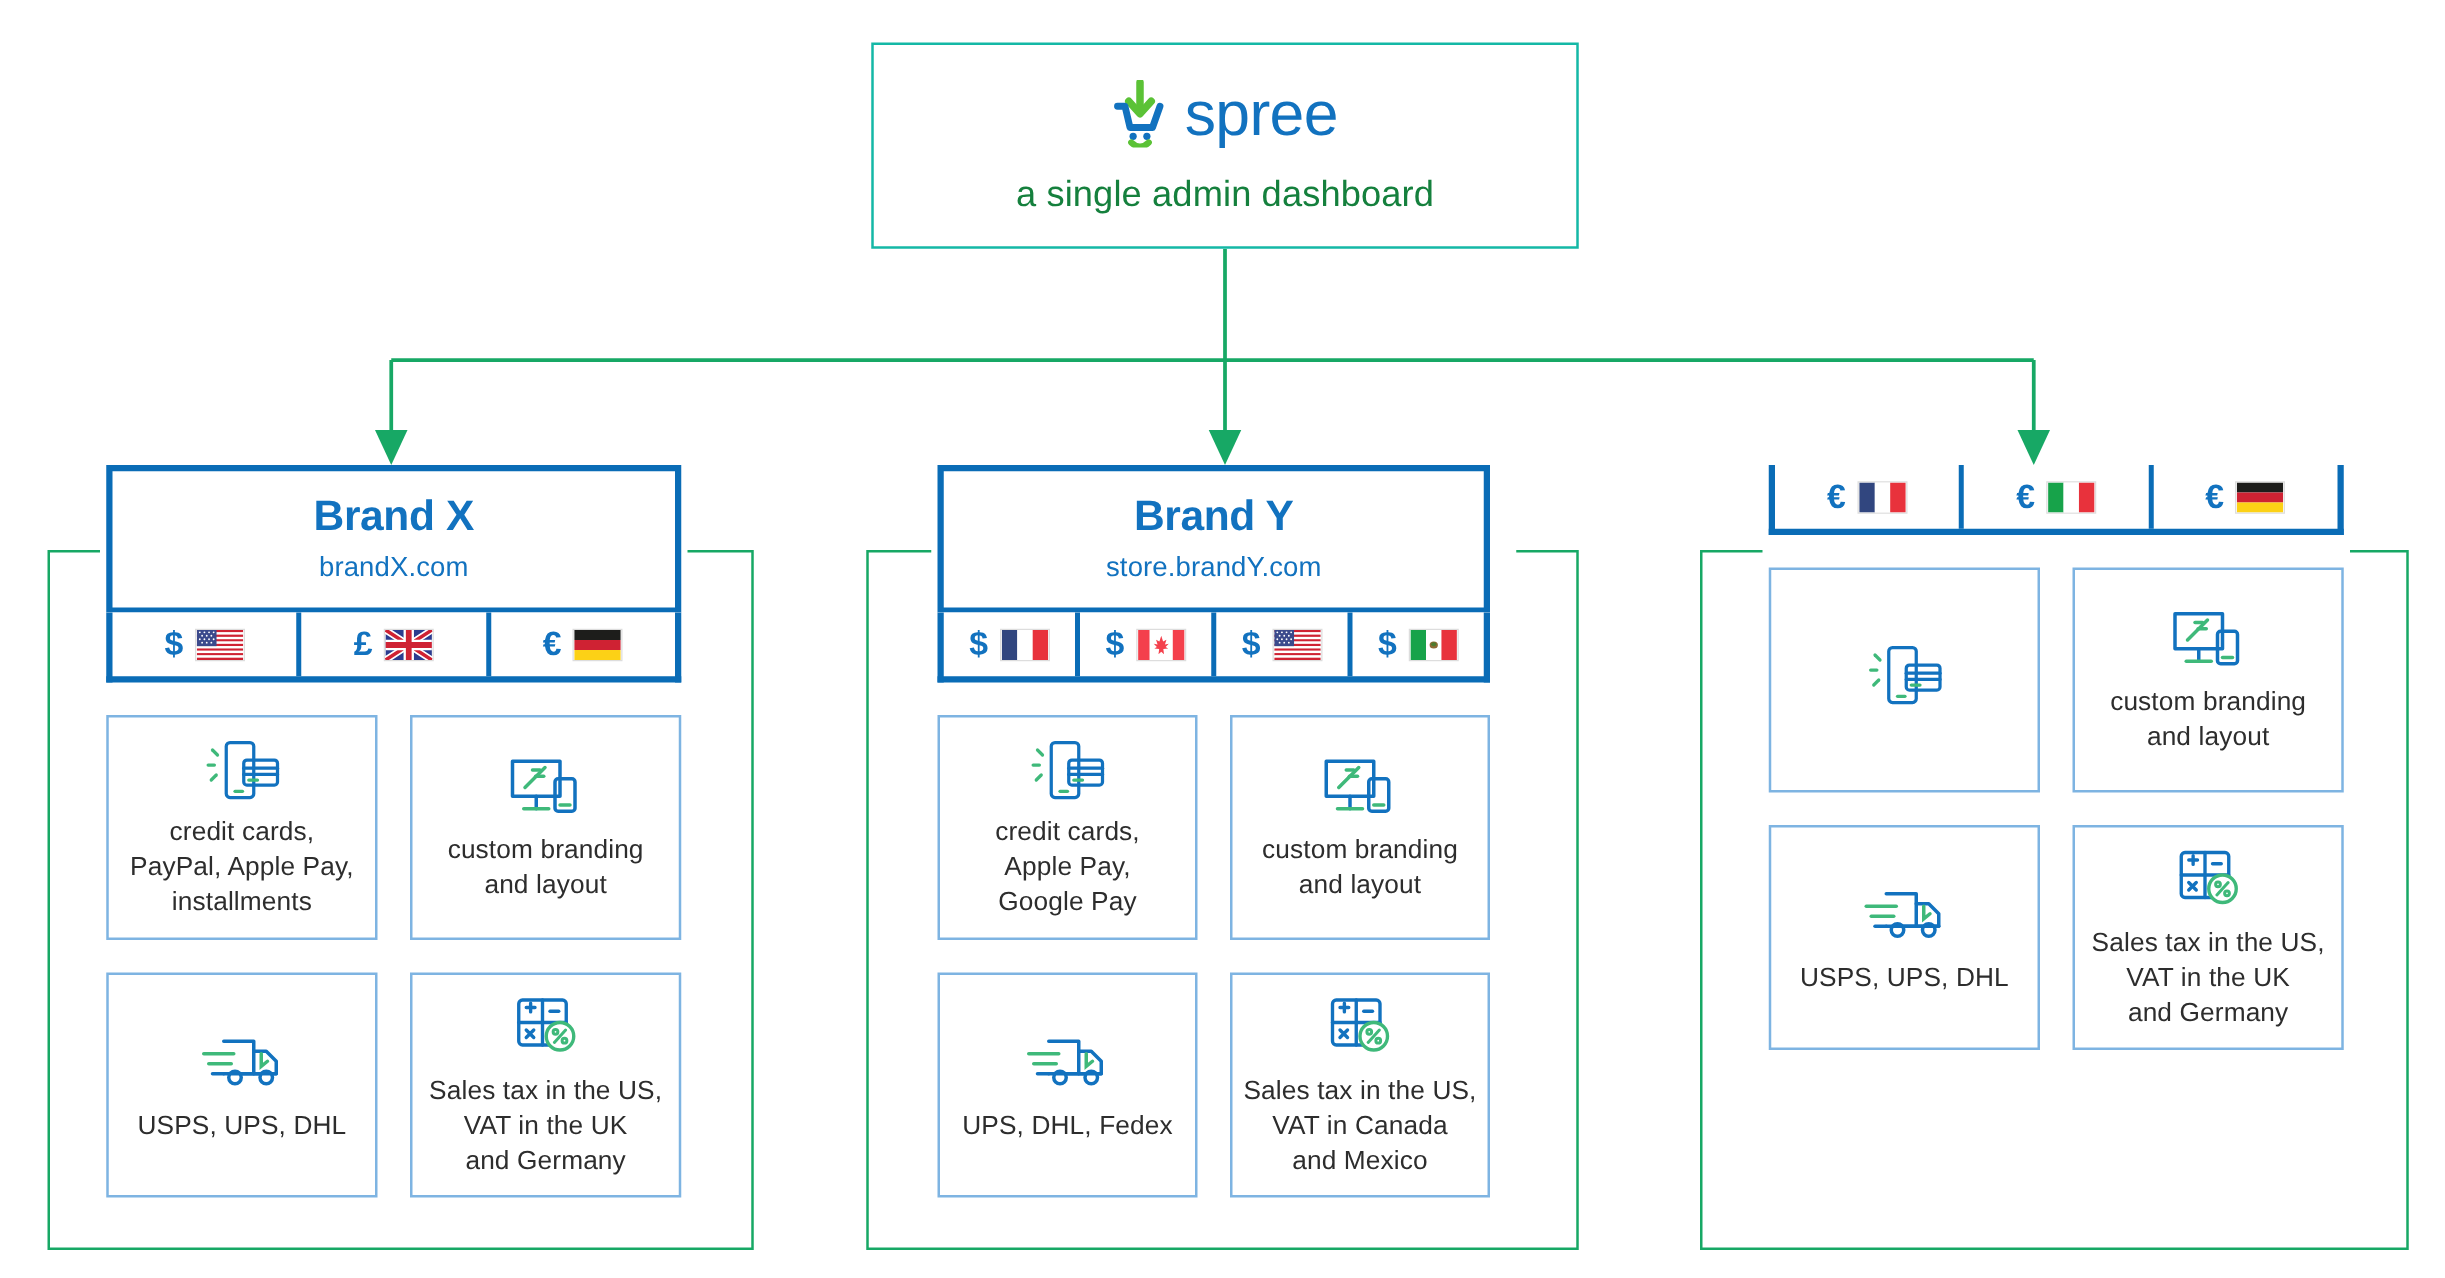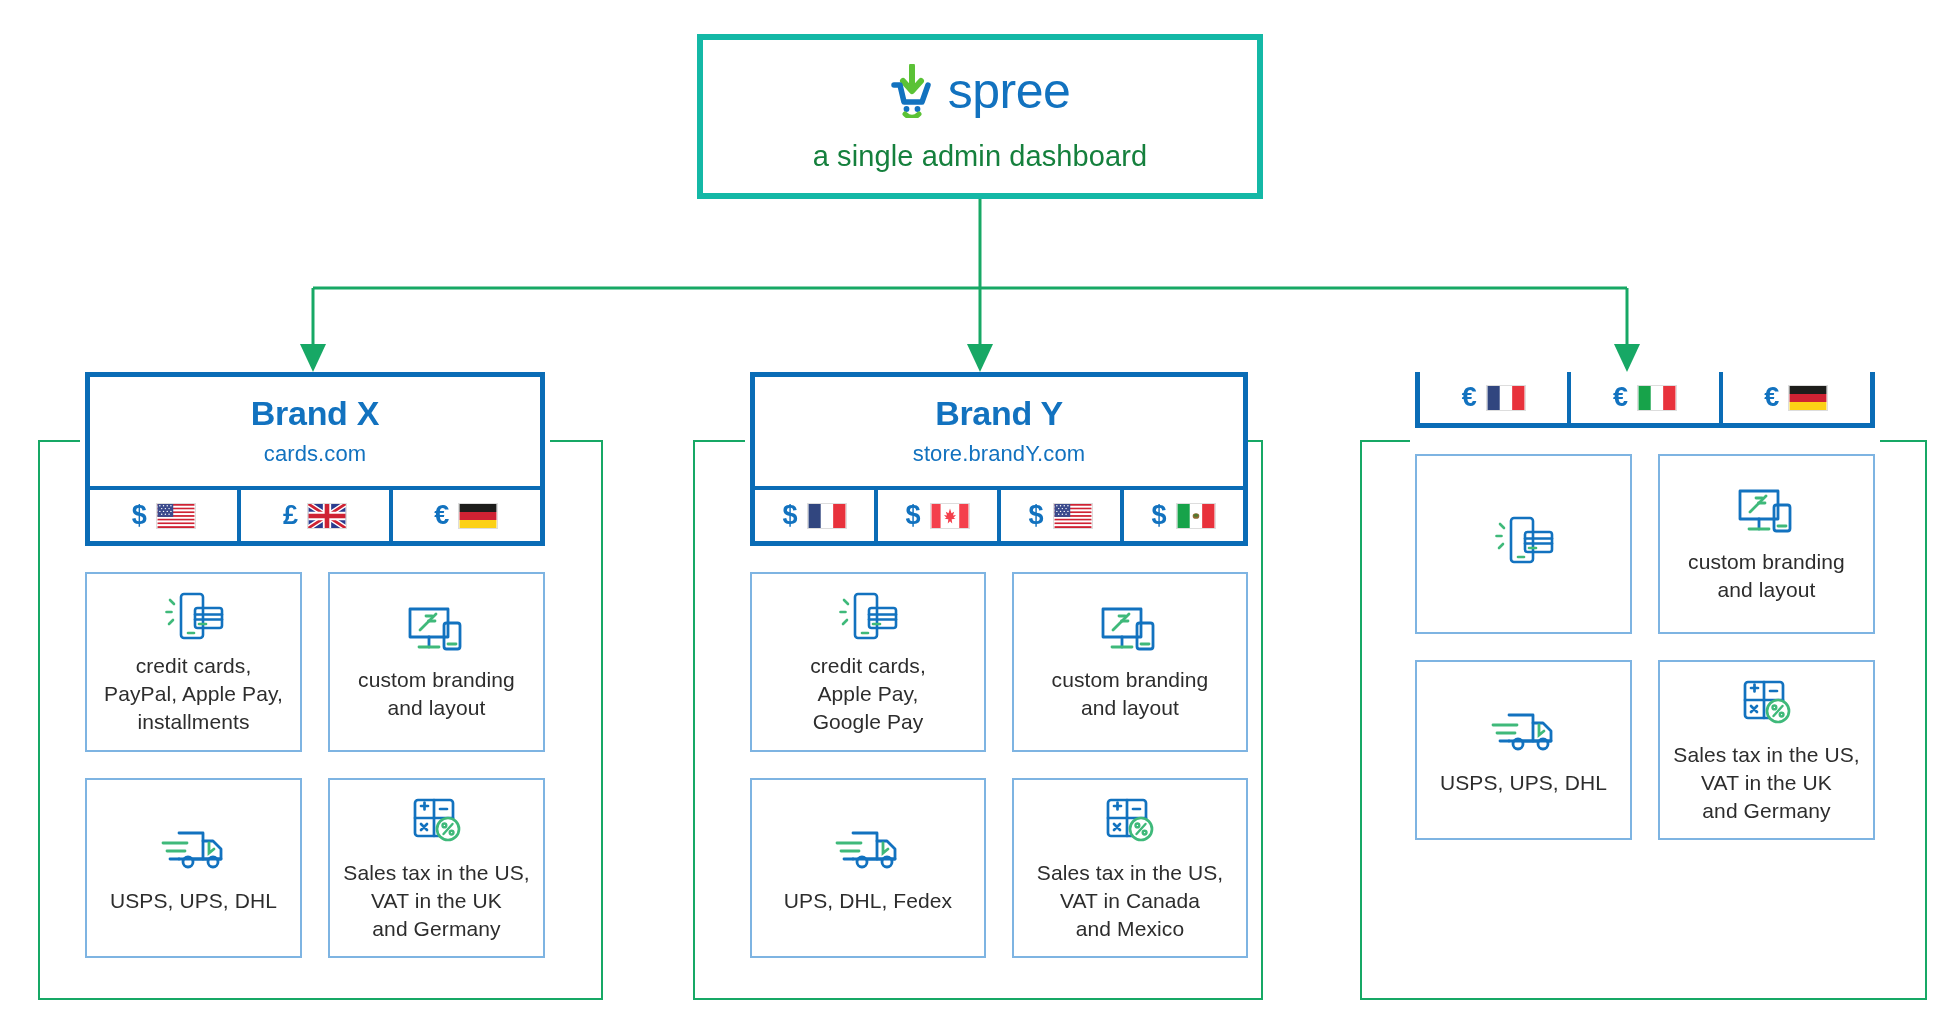--- a/index.html
+++ b/index.html
@@ -11,21 +11,21 @@
     font-family: "Liberation Sans", sans-serif;
     overflow: hidden;
     position: relative;
   }
 
   
   #root-node {
     position: absolute;
     left: 697px; top: 34px;
     width: 566px; height: 165px;
-    border: 6px solid #14b8a6;
+    border: 2px solid #14b8a6;
     background: #fff;
     display: flex;
     flex-direction: column;
     align-items: center;
     justify-content: center;
     box-sizing: border-box;
   }
   .spree-logo {
     display: flex;
     align-items: center;
@@ -73,21 +73,21 @@
     background: #ffffff;
     height: 112px;
     top: 372px;
   }
 
   .brand-col {
     position: absolute;
     top: 372px;
   }
   #col-x { left: 85px;   width: 460px; }
-  #col-y { left: 750px;  width: 498px; }
+  #col-y { left: 750px;  width: 442px; }
   #col-z { left: 1415px; width: 460px; }
 
   .brand-header {
     border: 5px solid #0a6cb6;
     border-bottom-width: 4px;
     background: #fff;
     box-sizing: border-box;
     height: 118px;
     display: flex;
     flex-direction: column;
@@ -214,21 +214,21 @@
 <div class="brand-group" id="group-y"></div>
 <div class="brand-group" id="group-z"></div>
 
 <div class="gap-mask" style="left:80px;  width:470px;"></div>
 <div class="gap-mask" style="left:745px; width:468px;"></div>
 <div class="gap-mask" style="left:1410px;width:470px;"></div>
 
 <div class="brand-col" id="col-x">
     <div class="brand-header">
       <div class="brand-name">Brand X</div>
-      <div class="brand-url">cards.com</div>
+      <div class="brand-url">brandX.com</div>
     </div>
     <div class="currency-row">
       <div class="currency-cell">
         <span class="cur-sym">$</span>
         <span style="display: inline-flex;">
           <svg width="40" height="26" viewBox="0 0 40 26" class="flag">
             <rect x="0" y="0" width="40" height="2" fill="#cf2233"></rect>
             <rect x="0" y="2" width="40" height="2" fill="#ffffff"></rect>
             <rect x="0" y="4" width="40" height="2" fill="#cf2233"></rect>
             <rect x="0" y="6" width="40" height="2" fill="#ffffff"></rect>

